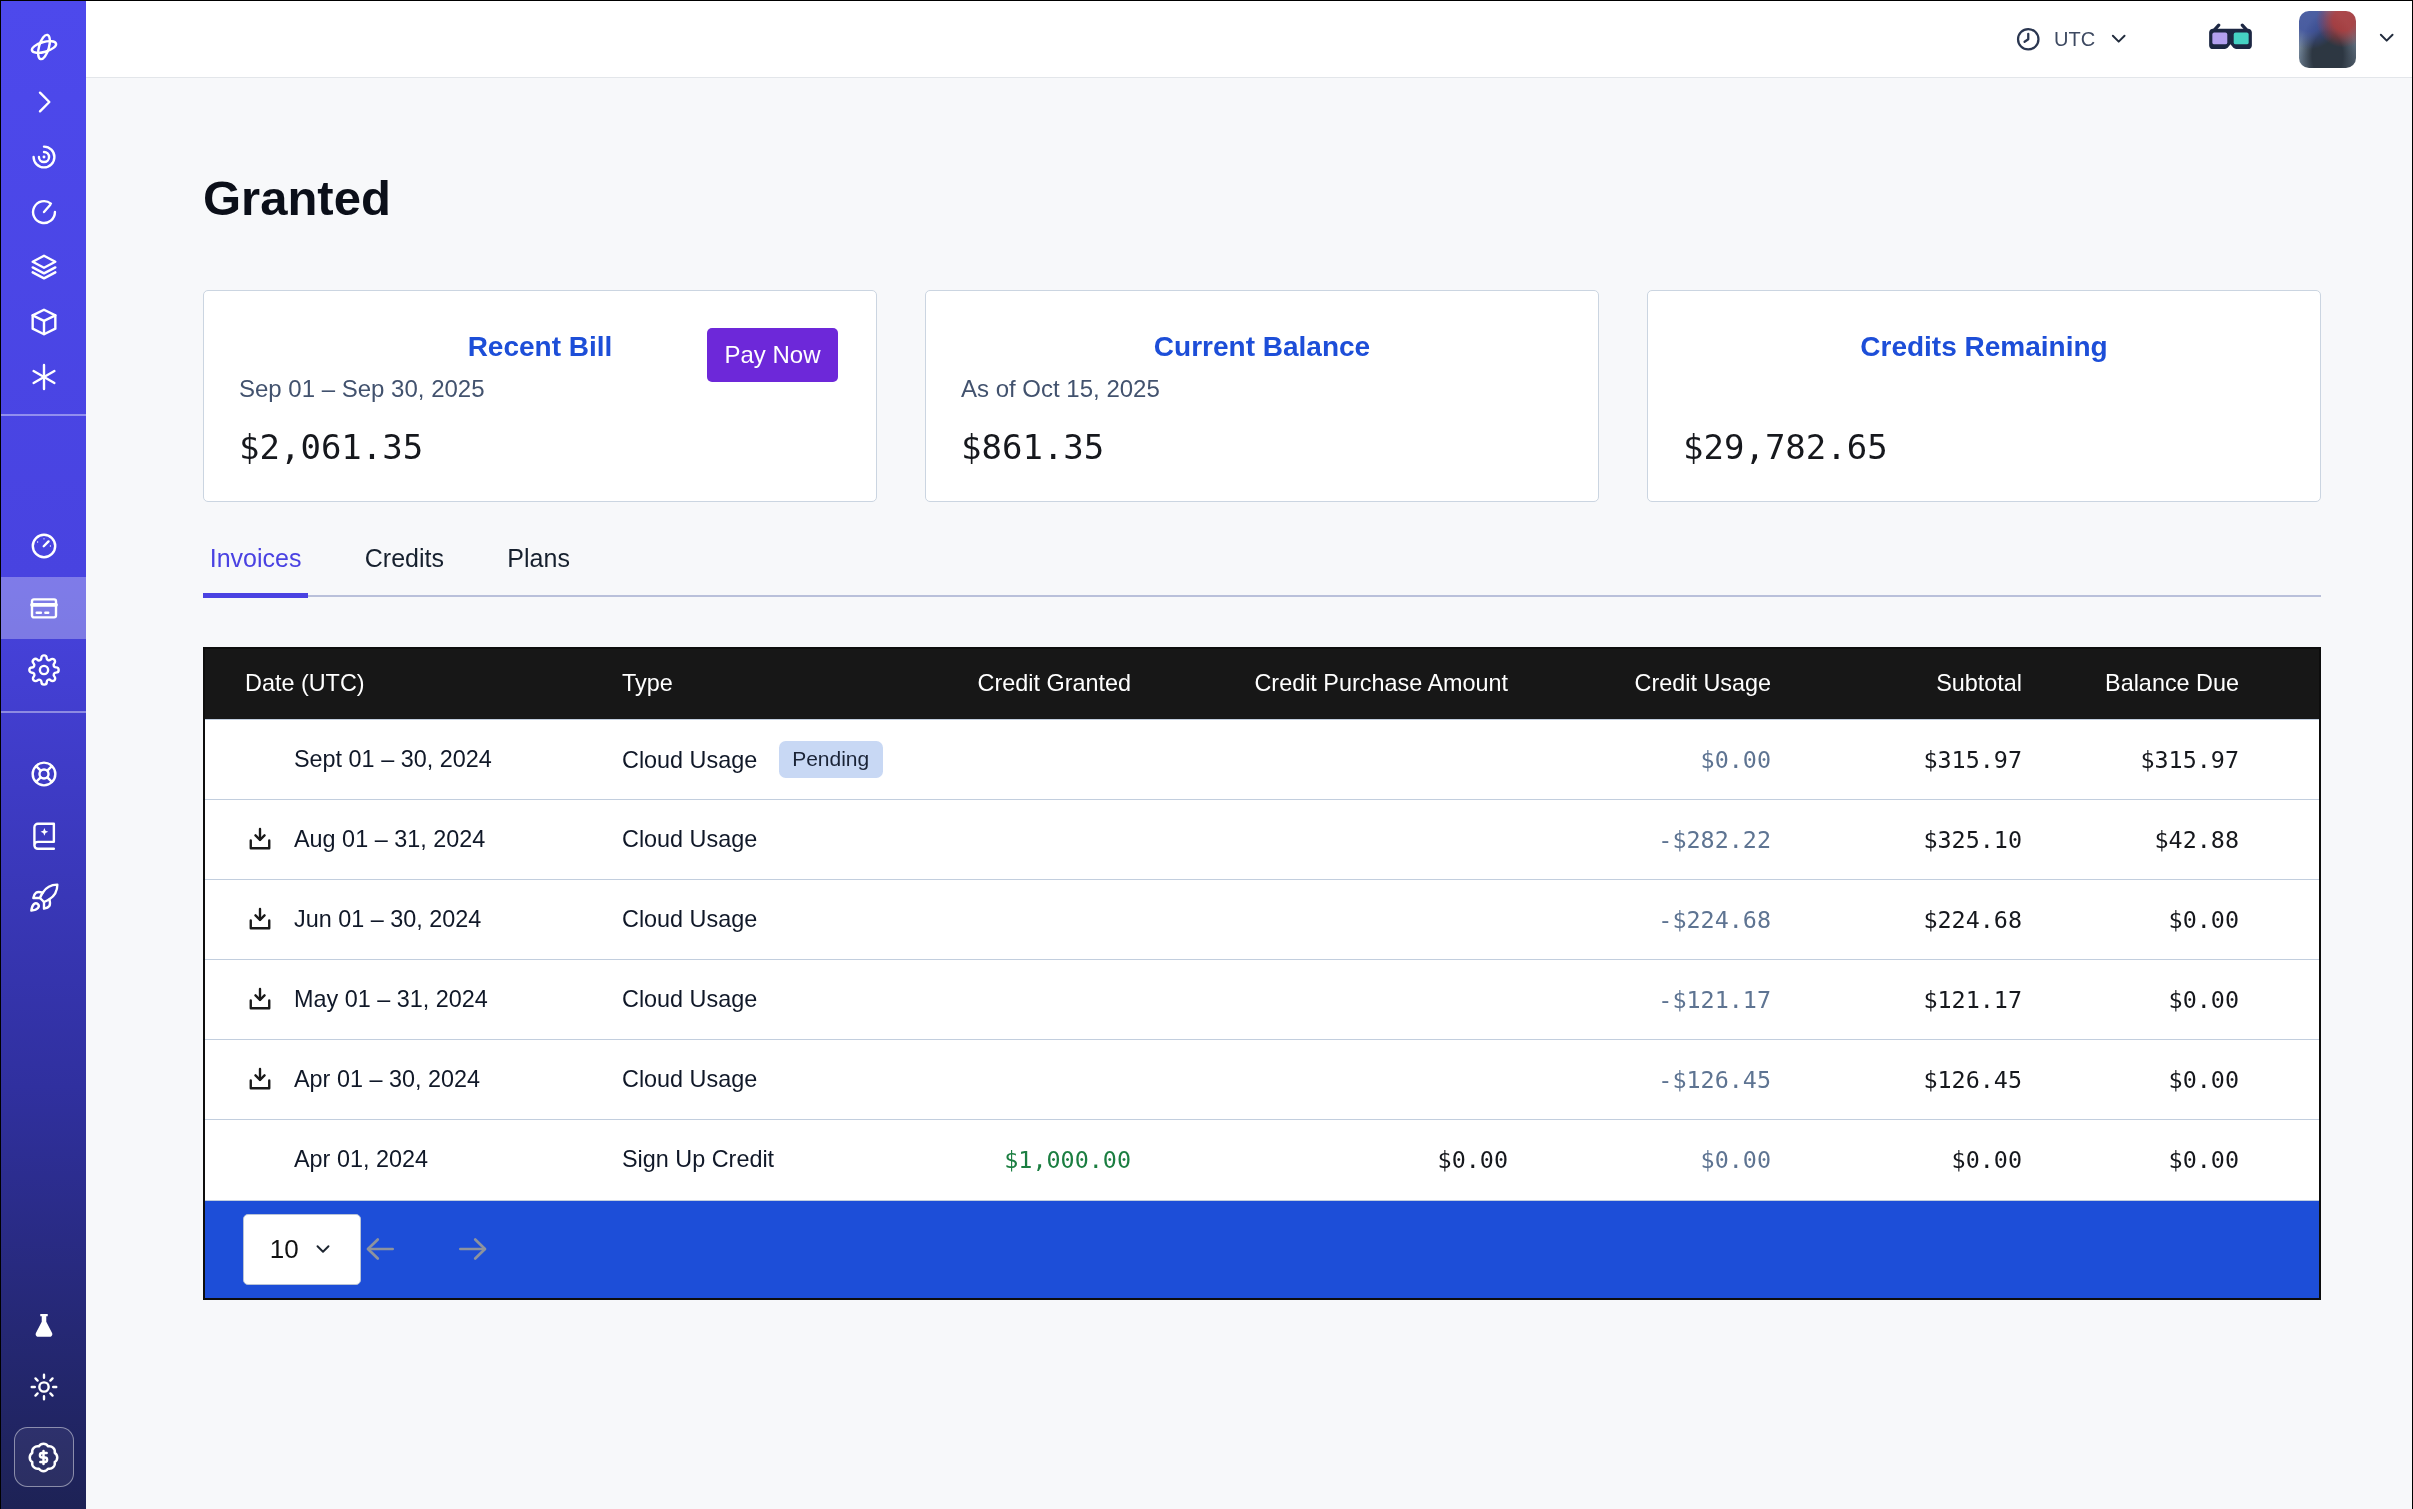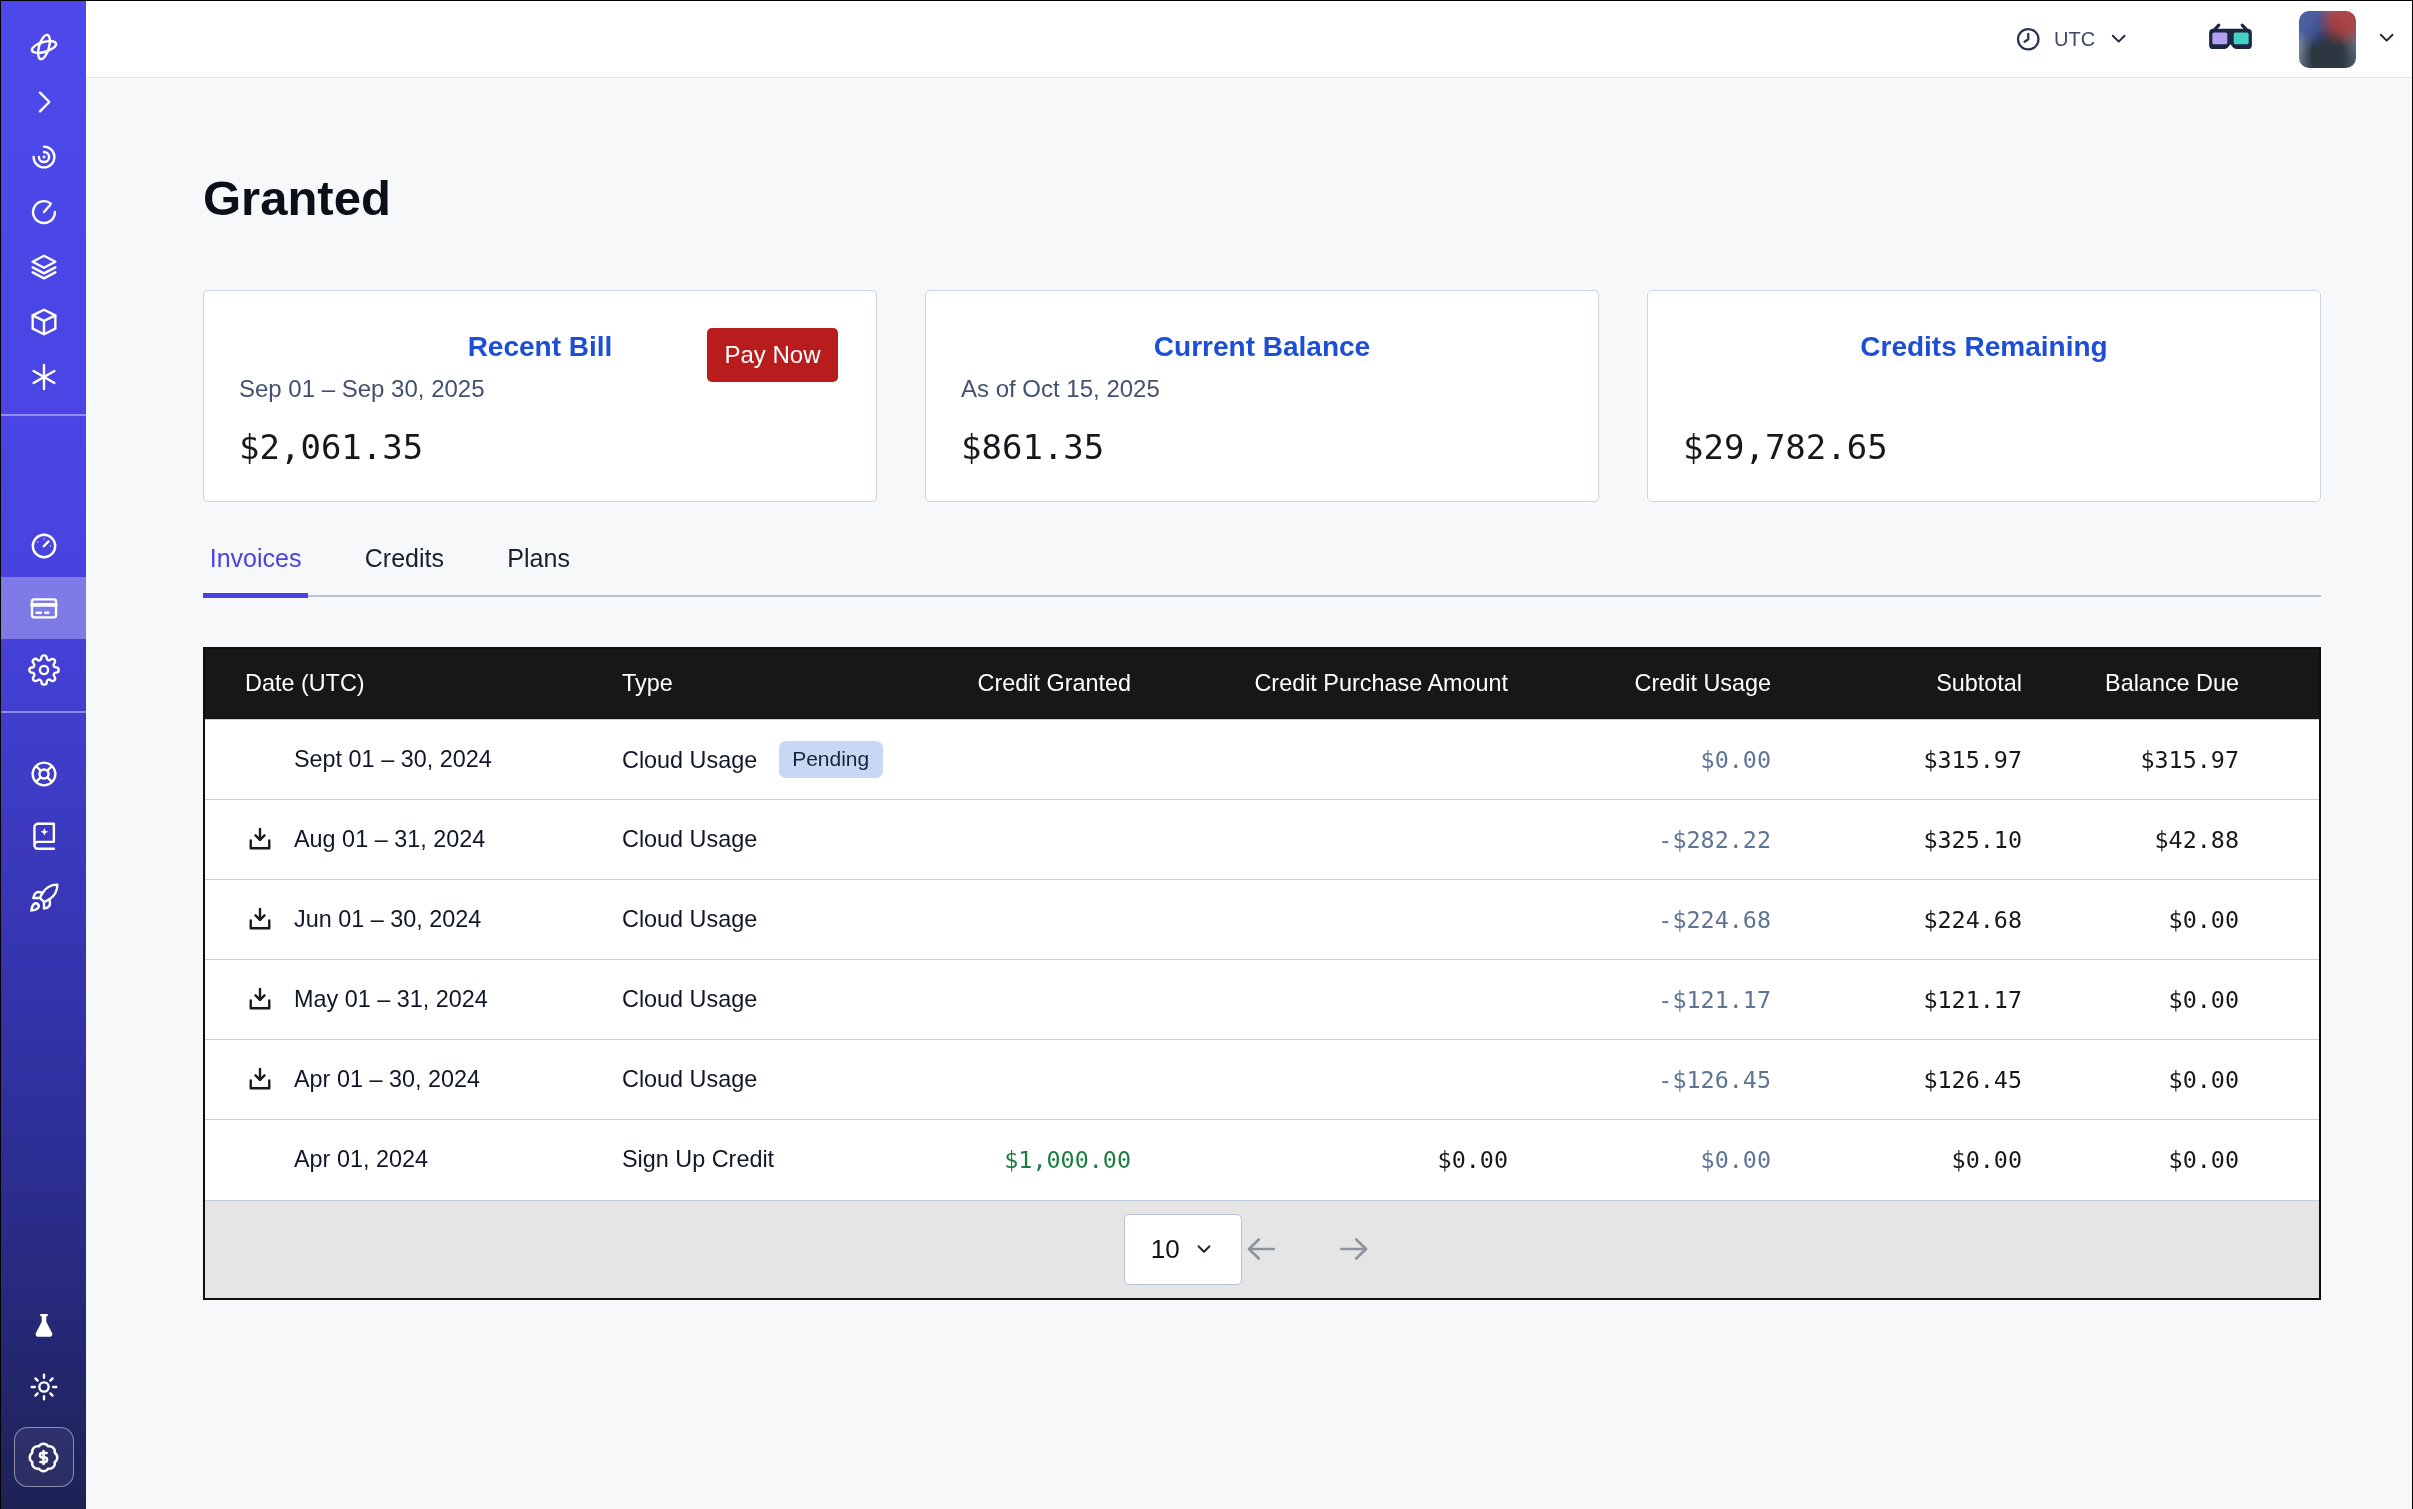--- a/index.html
+++ b/index.html
@@ -63,21 +63,21 @@
   .cards { display:flex; gap:48px; margin-top:64px; }
   .card {
     flex:1; height:212px; background:#fff; border:1.7px solid #cbd5e1; border-radius:5px;
     padding:40px 35px 0; position:relative;
   }
   .card-title { font-size:28px; font-weight:700; color:#1d4ed8;text-align:center; }
   .card-sub { font-size:24px; color:#42526e; margin-top:11.7px; min-height:29px; }
   .card-amount { font-family:"DejaVu Sans Mono", monospace; font-size:34px; color:#16181d; margin-top:23.4px; }
   .pay-btn {
     position:absolute; top:37px; right:38px; width:131px; height:54px;
-    background:#b91c1c; color:#fff; font-size:24px; border:none; border-radius:5px;
+    background:#6d28d9; color:#fff; font-size:24px; border:none; border-radius:5px;
     font-family:"Liberation Sans", sans-serif; cursor:pointer;
   }
   .tabs { margin-top:37px; display:flex; gap:50px; border-bottom:2.5px solid #b9c0da; }
   .tab { font-size:25px; color:#16202e; padding:5px 6.7px 20px; cursor:pointer; }
   .tab.active { color:#4a42e2; border-bottom:5px solid #4a42e2; margin-bottom:-3.3px; }
   
   .table-wrap { margin-top:50px; background:#fff; border:2.5px solid #0d0d0d; }
   table { width:100%; border-collapse:collapse; table-layout:fixed; }
   thead th {
     background:#171717; color:#fff; font-weight:400; font-size:23.4px; height:71px;
@@ -95,21 +95,21 @@
   .badge {
     display:inline-block; margin-left:15px; background:#c8d8f4; color:#1a2336;
     font-size:21px; padding:5.9px 13.4px 6.7px; border-radius:6.7px; vertical-align:1.7px;
   }
   td.num { font-family:"DejaVu Sans Mono", monospace; color:#16181d; }
   td.num.usage { color:#5e7492; }
   td.num.green:not(:empty) { color:#1b7e41; }
   
   .table-footer {
     height:98px; border-top:1.7px solid #c2cede; display:flex; align-items:center;
-    justify-content:center; padding:0 65px 0 38px; background:#e5e5e5;
+    justify-content:flex-start; padding:0 65px 0 38px; background:#1d4ed8;
   }
   .page-size {
     width:118px; height:71px; border:1.7px solid #b8c3d7; border-radius:5px; background:#fff;
     display:flex; align-items:center; justify-content:center; gap:13.4px;
     font-size:26px; color:#111; cursor:pointer;
   }
   .page-size .chev { width:22px; height:22px; }
   .pager { display:flex; align-items:center; gap:55px; }
   .pager-arrow { cursor:pointer; color:#8d939e; display:flex; }
   .pager-arrow svg { width:38px; height:38px; }

